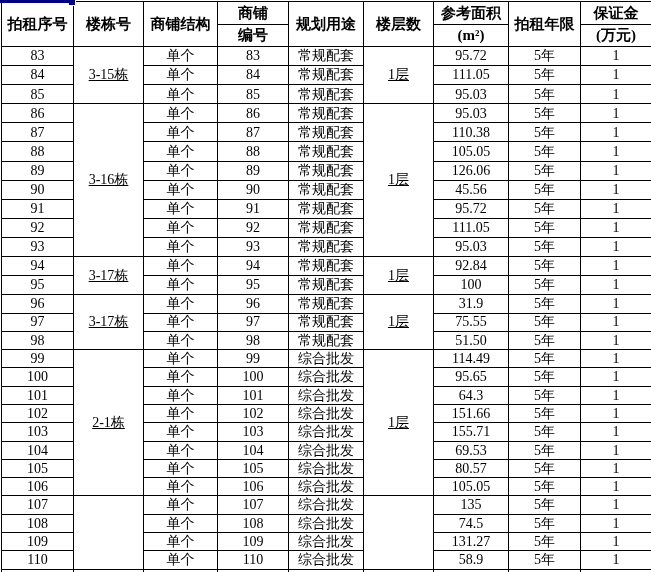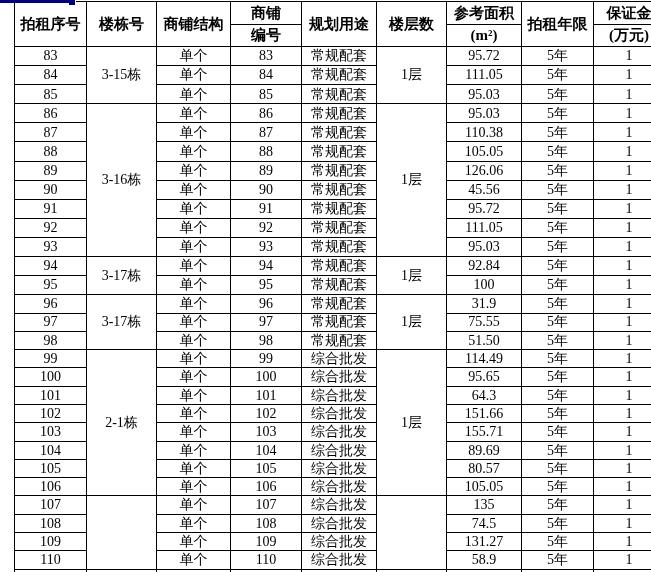--- a/index.html
+++ b/index.html
@@ -4,21 +4,20 @@
 <style>
   * { box-sizing: border-box; }
   html, body { margin: 0; padding: 0; background: #ffffff; }
   .sheet {
     position: relative;
     width: 651px;
     height: 572px;
     overflow: hidden;
     background: #ffffff;
     font-family: "Liberation Serif", "DejaVu Serif", serif;
-    padding-left: 13px;
   }
   table.grid {
     border-collapse: collapse;
     table-layout: fixed;
     margin-left: 1px;
     margin-top: 1px;
     width: 650px;
   }
   .grid td, .grid th {
     border: 1px solid #000000;
@@ -34,21 +33,21 @@
   }
   .grid thead th {
     font-size: 15px;
     font-weight: bold;
   }
   tr.hdr { height: 22.5px; }
   tr.sec-top { height: 19.1px; }
   tr.sec-bottom { height: 18.3px; }
   tr.sliver { height: 3px; }
   tr.sliver td { border-bottom: none; }
-  .merge-cell { vertical-align: bottom; padding-bottom: 1px; }
+  .merge-cell { vertical-align: bottom; padding-bottom: 1px; text-decoration: underline; }
   .mh { vertical-align: bottom; padding-bottom: 2px; }
   .red { color: #e00000; }
   
   .sel-bar {
     position: absolute;
     left: 0; top: 0;
     width: 71px; height: 3px;
     background: #000080;
     z-index: 5;
   }
@@ -299,21 +298,21 @@
           <td>综合批发</td>
           <td>155.71</td>
           <td class="red">5年</td>
           <td class="red">1</td>
         </tr>
         <tr class="sec-bottom">
           <td>104</td>
           <td>单个</td>
           <td>104</td>
           <td>综合批发</td>
-          <td>89.69</td>
+          <td>69.53</td>
           <td class="red">5年</td>
           <td class="red">1</td>
         </tr>
         <tr class="sec-bottom">
           <td>105</td>
           <td>单个</td>
           <td>105</td>
           <td>综合批发</td>
           <td>80.57</td>
           <td class="red">5年</td>

